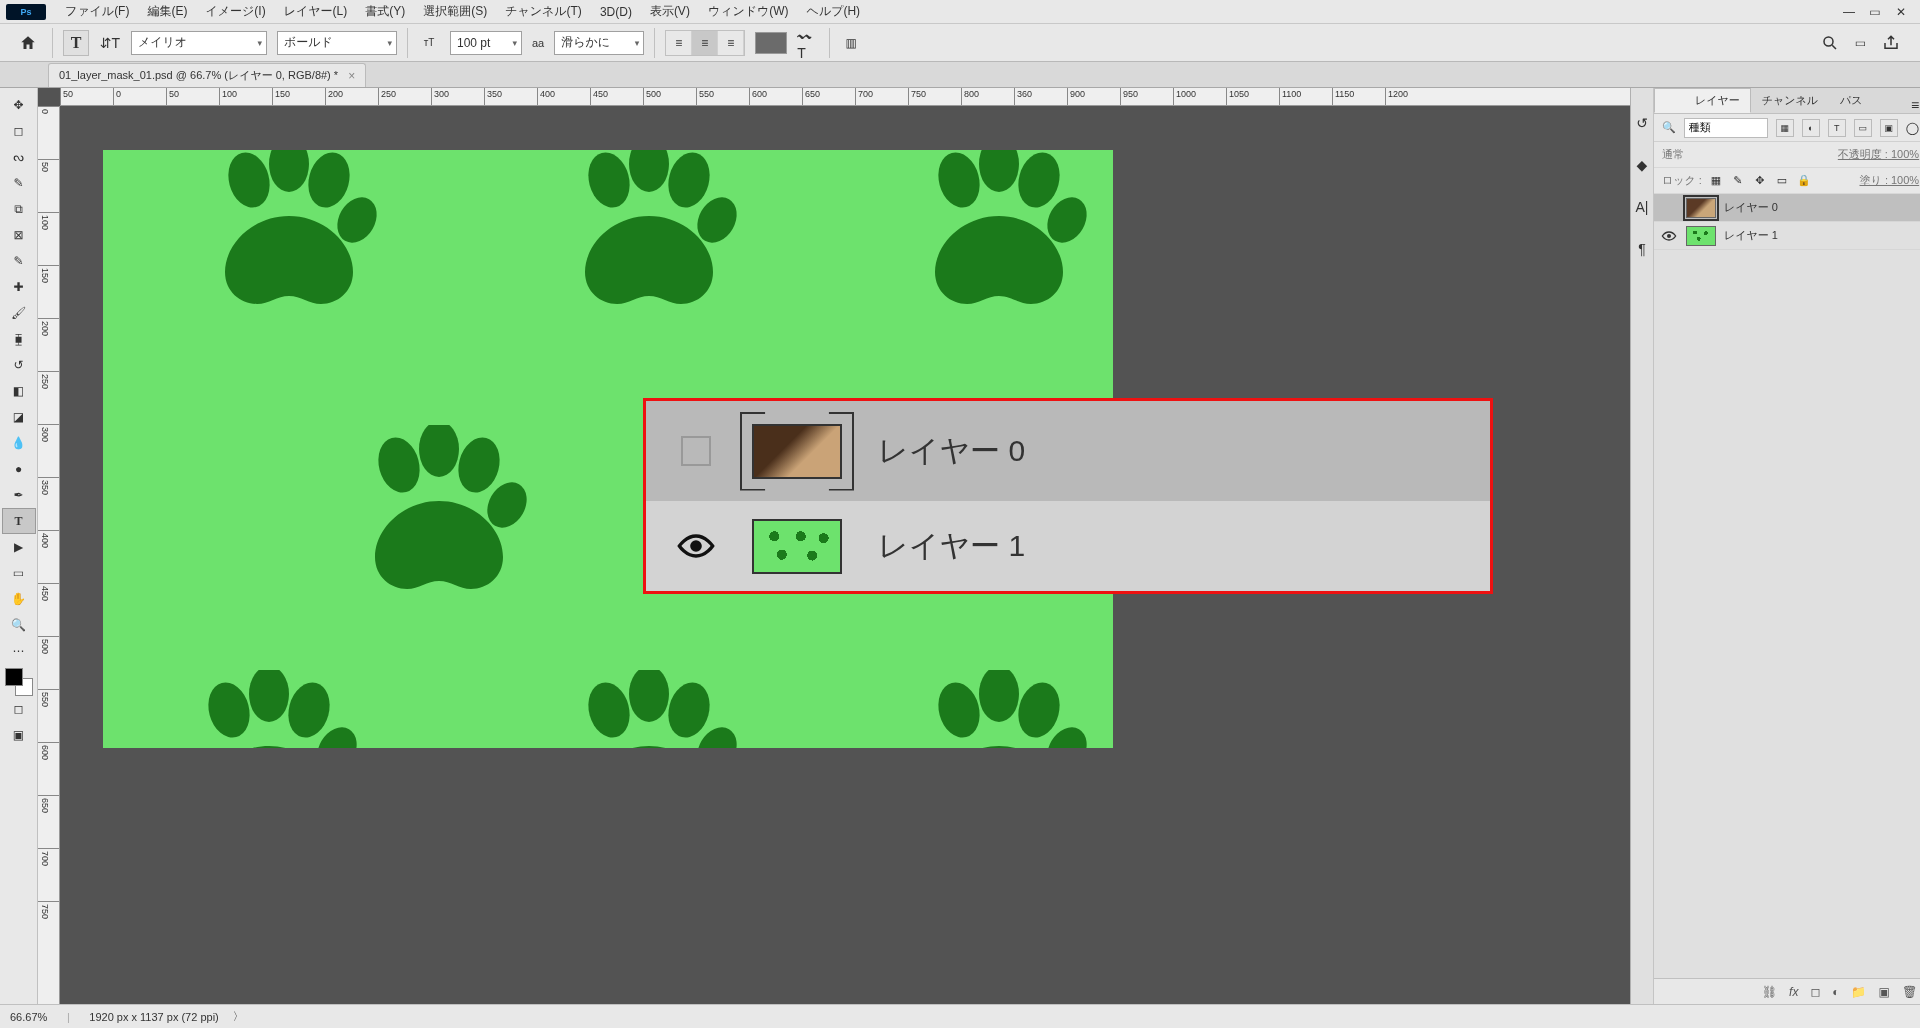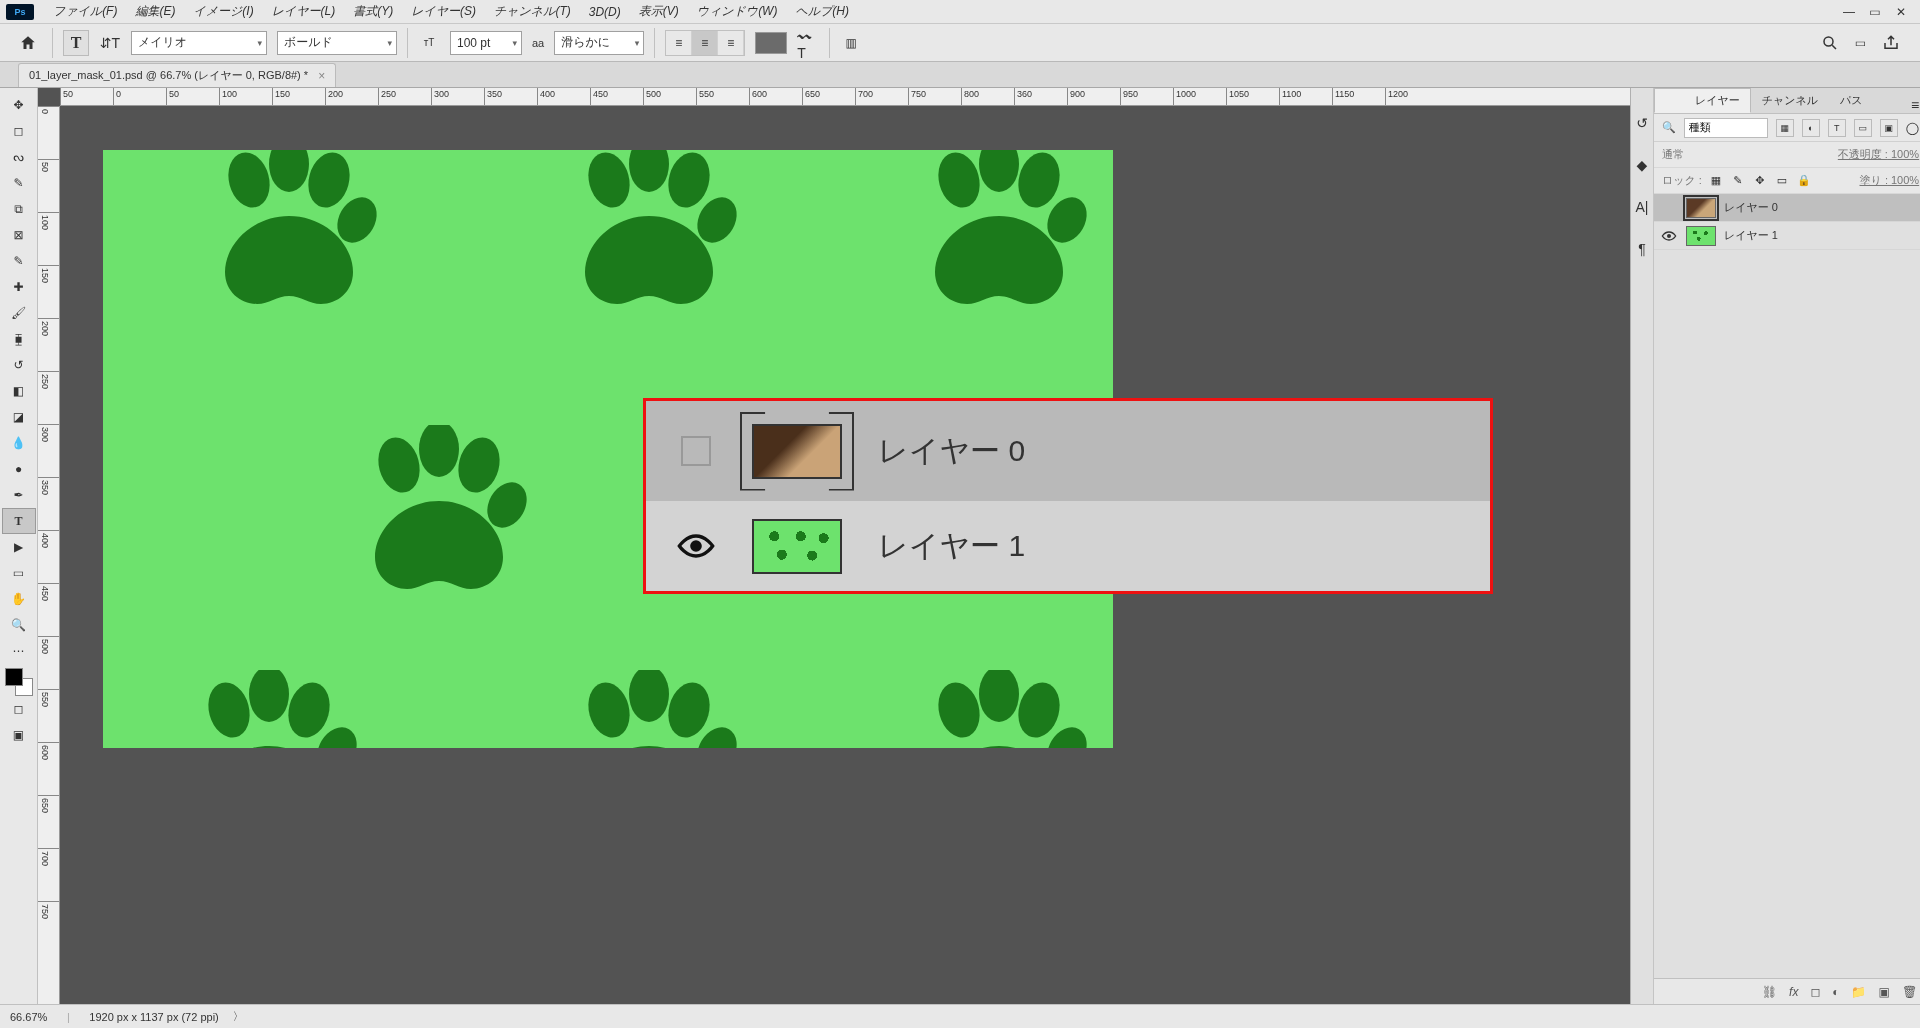--- a/index.html
+++ b/index.html
@@ -1,41 +1,41 @@
 <!DOCTYPE html>
 <html><head>
 <meta charset="utf-8">
 <style>
 * { margin:0; padding:0; box-sizing:border-box; font-family:"Meiryo","メイリオ",sans-serif; }
 body { background:#e8e8e8; width:1920px; height:1028px; overflow:hidden; user-select:none; font-size:12px; color:#333; }
 
 
 .menubar { height:24px; background:#e8e8e8; display:flex; align-items:center; padding:0 6px; border-bottom:1px solid #c8c8c8; }
-.menubar .ps-logo { width:28px; height:16px; background:#001428; color:#3fa9f5; font-size:9px; font-weight:bold; display:flex; align-items:center; justify-content:center; border-radius:2px; margin-right:10px; }
-.menubar .menu-item { padding:0 9px; font-size:12px; cursor:default;font-style:italic; }
+.menubar .ps-logo { width:40px; height:16px; background:#001428; color:#3fa9f5; font-size:9px; font-weight:bold; display:flex; align-items:center; justify-content:center; border-radius:2px; margin-right:10px; }
+.menubar .menu-item { padding:0 9px; font-size:12px; cursor:default; }
 .menubar .spacer { flex:1; }
 .window-btns { display:flex; gap:0; }
 .window-btns .wb { width:26px; height:20px; display:flex; align-items:center; justify-content:center; font-size:12px; }
 
 
 .optionsbar { height:38px; background:#e8e8e8; display:flex; align-items:center; padding:0 14px; border-bottom:1px solid #b8b8b8; gap:10px; }
 .home-btn { width:28px; height:26px; display:flex; align-items:center; justify-content:center; }
 .tool-ind { width:26px;height:26px;display:flex;align-items:center;justify-content:center;border:1px solid #bbb;background:#e0e0e0; }
 .ob-sep { width:1px; height:30px; background:#c0c0c0; }
 .ob-dd { height:24px; border:1px solid #a0a0a0; background:#fff; display:flex; align-items:center; padding:0 18px 0 6px; position:relative; font-size:12px; }
 .ob-dd::after { content:"▾"; position:absolute; right:4px; font-size:9px; color:#666; }
 .ob-ico { width:22px; height:22px; display:flex; align-items:center; justify-content:center; }
 .align-grp { display:flex; border:1px solid #c0c0c0; }
 .align-grp .ab { width:26px;height:24px;display:flex;align-items:center;justify-content:center;border-right:1px solid #d0d0d0; }
 .align-grp .ab.sel { background:#c8c8c8; }
 .optionsbar .spacer { flex:1; }
 .ob-right { display:flex; gap:16px; align-items:center; padding-right:6px; }
 
 
-.doctabs { height:26px; background:#d9d9d9; display:flex; align-items:flex-end; padding-left:18px; border-bottom:1px solid #a8a8a8; }
+.doctabs { height:26px; background:#d9d9d9; display:flex; align-items:flex-end; padding-left:48px; border-bottom:1px solid #a8a8a8; }
 .doctab { background:#e8e8e8; height:24px; padding:0 10px; display:flex; align-items:center; font-size:11px; border:1px solid #bbb; border-bottom:none; border-radius:3px 3px 0 0; gap:10px; }
 .doctab .close { color:#888; font-size:12px; }
 
 
 .workspace { display:flex; height:calc(100% - 24px - 38px - 26px - 24px); }
 .toolbox { width:38px; background:#e8e8e8; border-right:1px solid #c0c0c0; display:flex; flex-direction:column; align-items:center; padding-top:4px; }
 .toolbox .tool { width:34px; height:26px; display:flex; align-items:center; justify-content:center; position:relative; }
 .toolbox .tool.active { background:#c8c8c8; border:1px solid #9a9a9a; }
 .toolbox .color-sw { position:relative;width:28px;height:28px;margin-top:4px; }
 .toolbox .fg { position:absolute;top:0;left:0;width:18px;height:18px;background:#000;border:1px solid #888; }
@@ -99,21 +99,21 @@
 </head>
 <body>
 
 <div class="menubar">
   <div class="ps-logo">Ps</div>
   <div class="menu-item">ファイル(F)</div>
   <div class="menu-item">編集(E)</div>
   <div class="menu-item">イメージ(I)</div>
   <div class="menu-item">レイヤー(L)</div>
   <div class="menu-item">書式(Y)</div>
-  <div class="menu-item">レイヤー(S)</div>
+  <div class="menu-item">選択範囲(S)</div>
   <div class="menu-item">チャンネル(T)</div>
   <div class="menu-item">3D(D)</div>
   <div class="menu-item">表示(V)</div>
   <div class="menu-item">ウィンドウ(W)</div>
   <div class="menu-item">ヘルプ(H)</div>
   <div class="spacer"></div>
   <div class="window-btns">
     <div class="wb">—</div>
     <div class="wb">▭</div>
     <div class="wb">✕</div>

